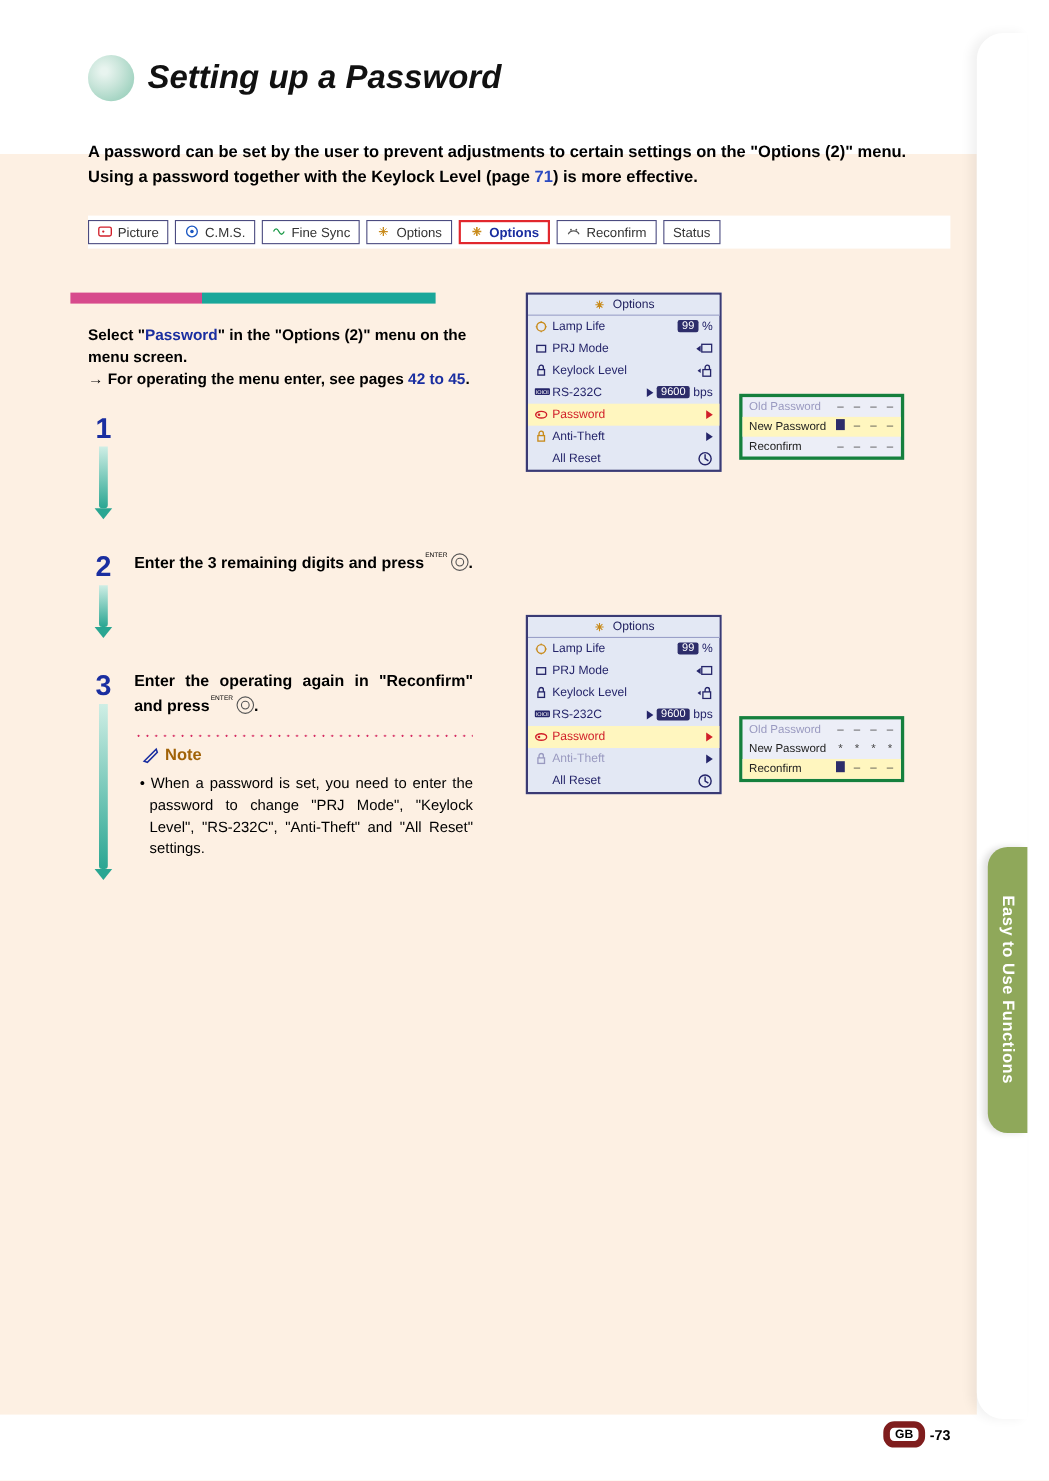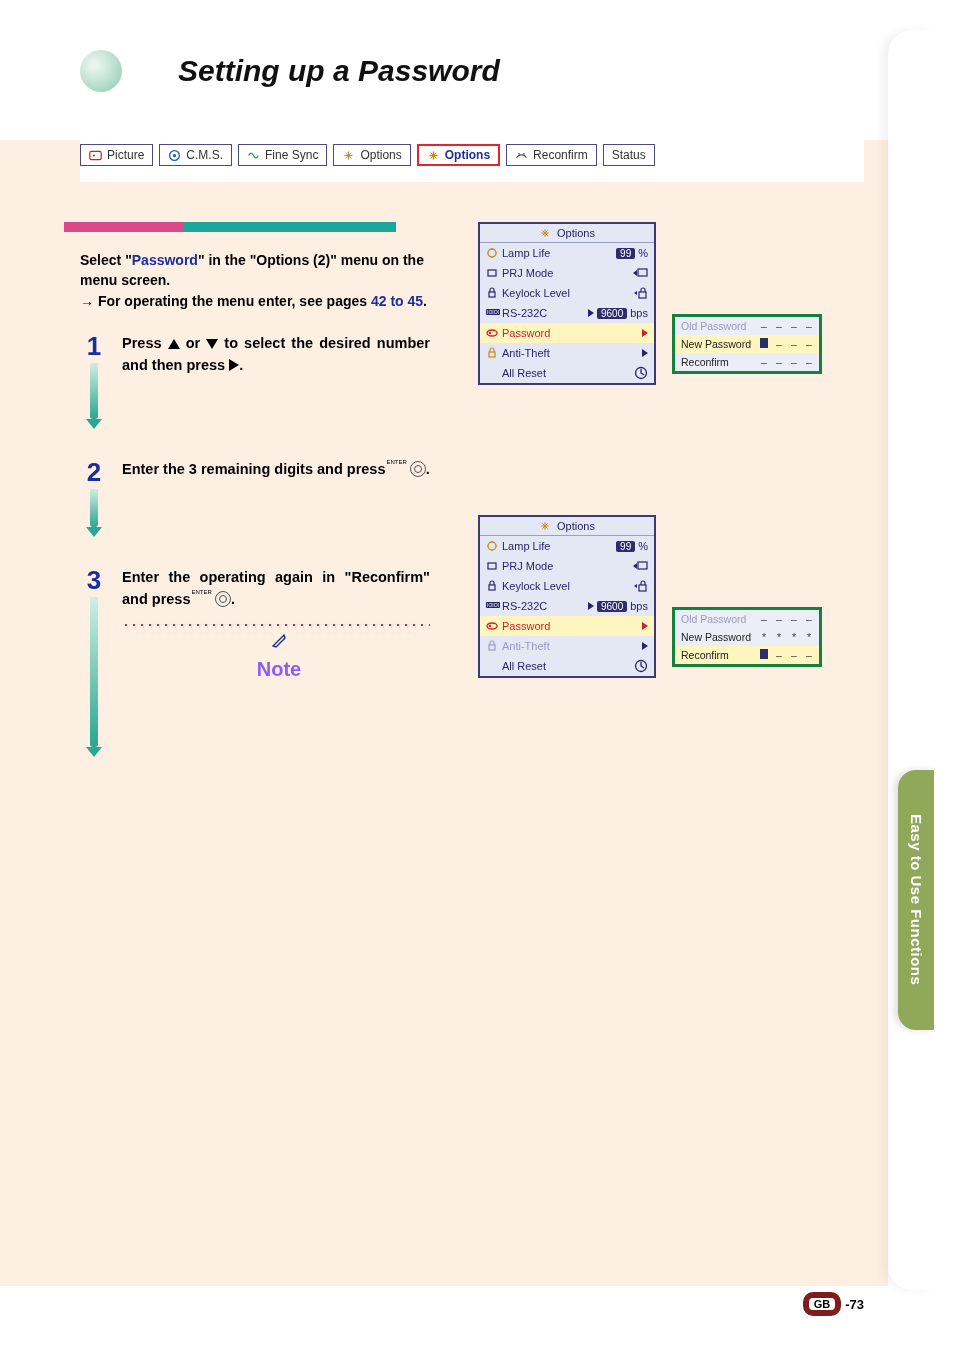--- a/index.html
+++ b/index.html
@@ -33,36 +33,35 @@
     width: 42px; height: 42px;
     border-radius: 50%;
     background: radial-gradient(circle at 35% 35%, #e8f4ef 8%, #c9e5da 40%, #a8d6c5 70%, #90c9b4 100%);
     flex: none;
   }
   h1.page-title {
     font-size: 30px;
     font-weight: bold;
     font-style: italic;
     color: #111;
-    margin-left: 44px;
   }
   .intro {
     font-size: 15px;
     font-weight: bold;
     line-height: 1.45;
     margin: 10px 0 24px 0;
   }
   .intro .pg-ref { color: #2a49c0; }
   .tab-bar {
     display: flex;
     gap: 6px;
     align-items: center;
     margin-bottom: 40px;
     background: #fff;
-    padding: 16px 0;
+    padding: 4px 0;
   }
   .tab {
     border: 1px solid #4b4b80;
     background: #fff;
     padding: 3px 8px;
     font-size: 12px;
     display: flex;
     align-items: center;
     gap: 5px;
     color: #333;
@@ -162,23 +161,22 @@
   .enter-lbl { font-size: 6px; position: relative; top:-10px; left:-3px; font-weight: normal;}
   .note-divider {
     margin: 14px 0 6px;
     height: 2px;
     background-image: radial-gradient(circle, #d31f5a 1.1px, transparent 1.1px);
     background-size: 8px 2px;
     background-repeat: repeat-x;
   }
   .note-head {
     display:flex;align-items:center;gap:4px;
-    color:#8b5cf6;font-weight:bold;font-size:20px;
+    color:#a16207;font-weight:bold;font-size:15px;
     margin: 6px 0 4px 6px;
-    flex-direction: column;
   }
   .note-body {
     font-size: 13.5px;
     font-weight: normal;
     line-height: 1.45;
     padding-left: 14px;
     text-indent: -9px;
   }
   
   .osd-group { display:flex; align-items:flex-start; gap: 16px; margin-bottom: 80px; }
@@ -274,20 +272,23 @@
   <span class="side-tab-text">Easy to Use Functions</span>
 </div>
 
 <div class="content">
 
   <div class="title-row">
     <div class="title-bullet"></div>
     <h1 class="page-title">Setting up a Password</h1>
   </div>
 
+  <p class="intro">
+    <span>A password can be set by the user to prevent adjustments to certain settings on the "Options (2)" menu. Using a password together with the Keylock Level (page </span><span class="pg-ref">71</span><span>) is more effective.</span>
+  </p>
 
   <div class="tab-bar">
     <div class="tab">
       <span class="ticon">
         <svg viewBox="0 0 16 16">
             <rect x="1" y="3" width="14" height="10" rx="2" fill="none" stroke="#d11f2a" stroke-width="1.5"></rect>
             <circle cx="6" cy="8" r="1.3" fill="#d11f2a"></circle>
           </svg>
       </span>
       <span>Picture</span>
@@ -351,23 +352,20 @@
         <span>→ For operating the menu enter, see pages </span><span class="hl">42 to 45</span><span>.</span>
       </p>
 
       <div class="steps">
 
         <div class="step">
           <div class="step-marker">
             <div class="step-num">1</div>
             <div class="step-bar h1"></div>
             <div class="step-arrow"></div>
-          </div>
-          <div class="step-body">
-            Press <span class="tri up"></span> or <span class="tri down"></span> to select the desired number and then press <span class="tri right"></span>.
           </div>
         </div>
 
         <div class="step">
           <div class="step-marker">
             <div class="step-num">2</div>
             <div class="step-bar h2"></div>
             <div class="step-arrow"></div>
           </div>
           <div class="step-body">
@@ -385,20 +383,21 @@
             <div>
               <span>Enter the operating again in "Reconfirm" and press </span><span class="enter-lbl">ENTER</span><span class="enter-btn"></span>.
             </div>
             <div class="note-divider"></div>
             <div class="note-head">
               <svg width="18" height="18" viewBox="0 0 18 18">
                   <path d="M3 14 L14 3 L15 6 L6 15 Z" fill="none" stroke="#1a2ea0" stroke-width="1.4"></path>
                 </svg>
               <span>Note</span>
             </div>
+            <div class="note-body">• When a password is set, you need to enter the password to change "PRJ Mode", "Keylock Level", "RS-232C", "Anti-Theft" and "All Reset" settings.</div>
           </div>
         </div>
       </div>
     </div>
 
     <div class="right-col">
 
       <div class="osd-group">
         <div class="osd">
           <div class="osd-title">

